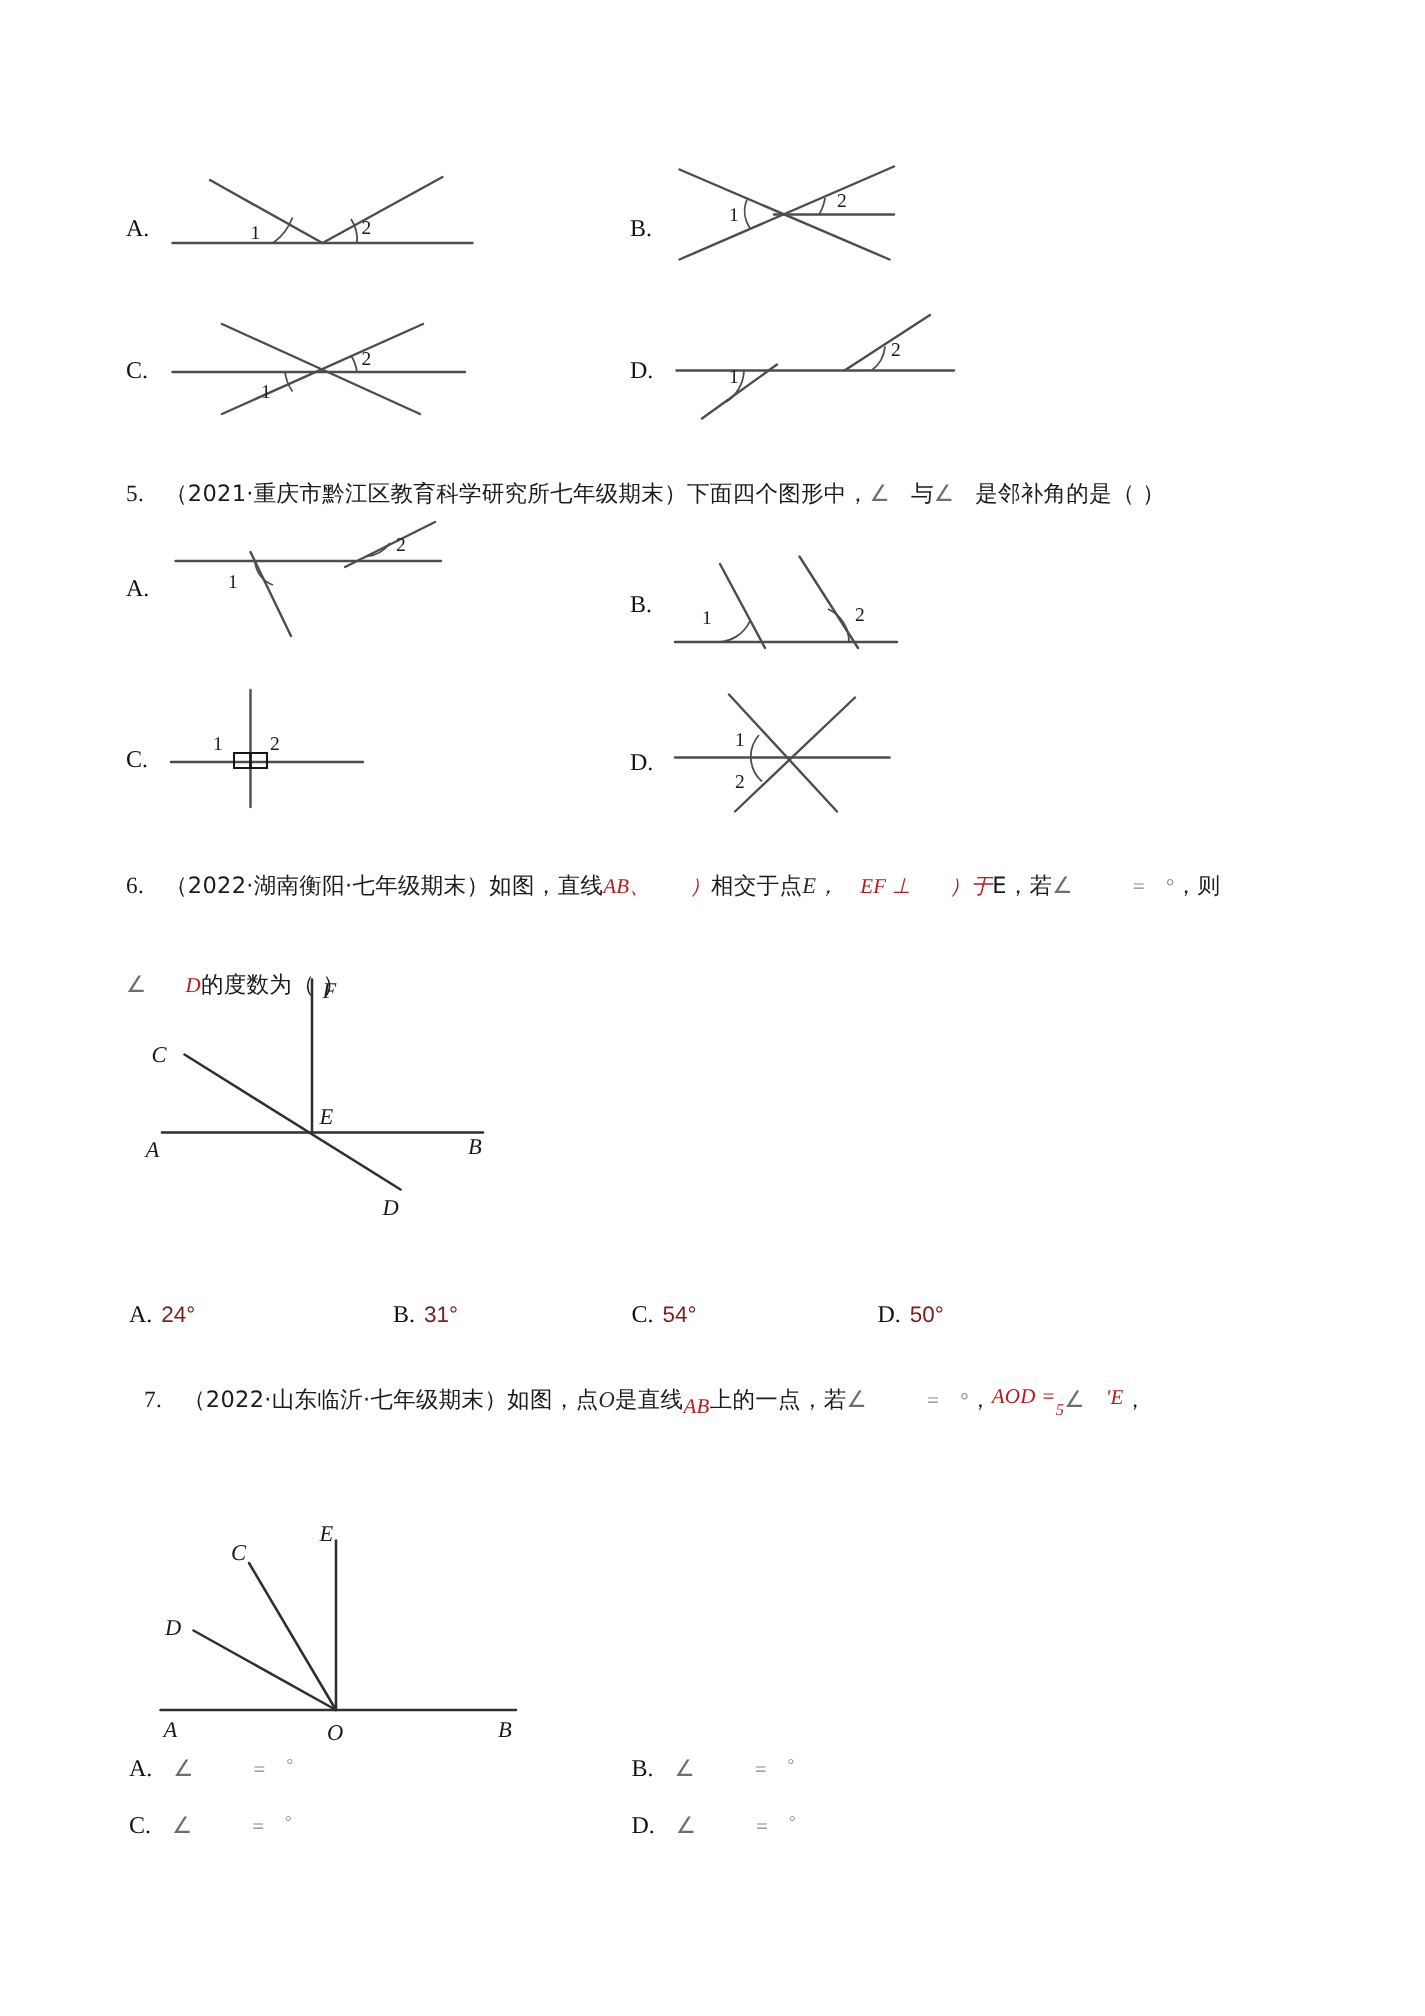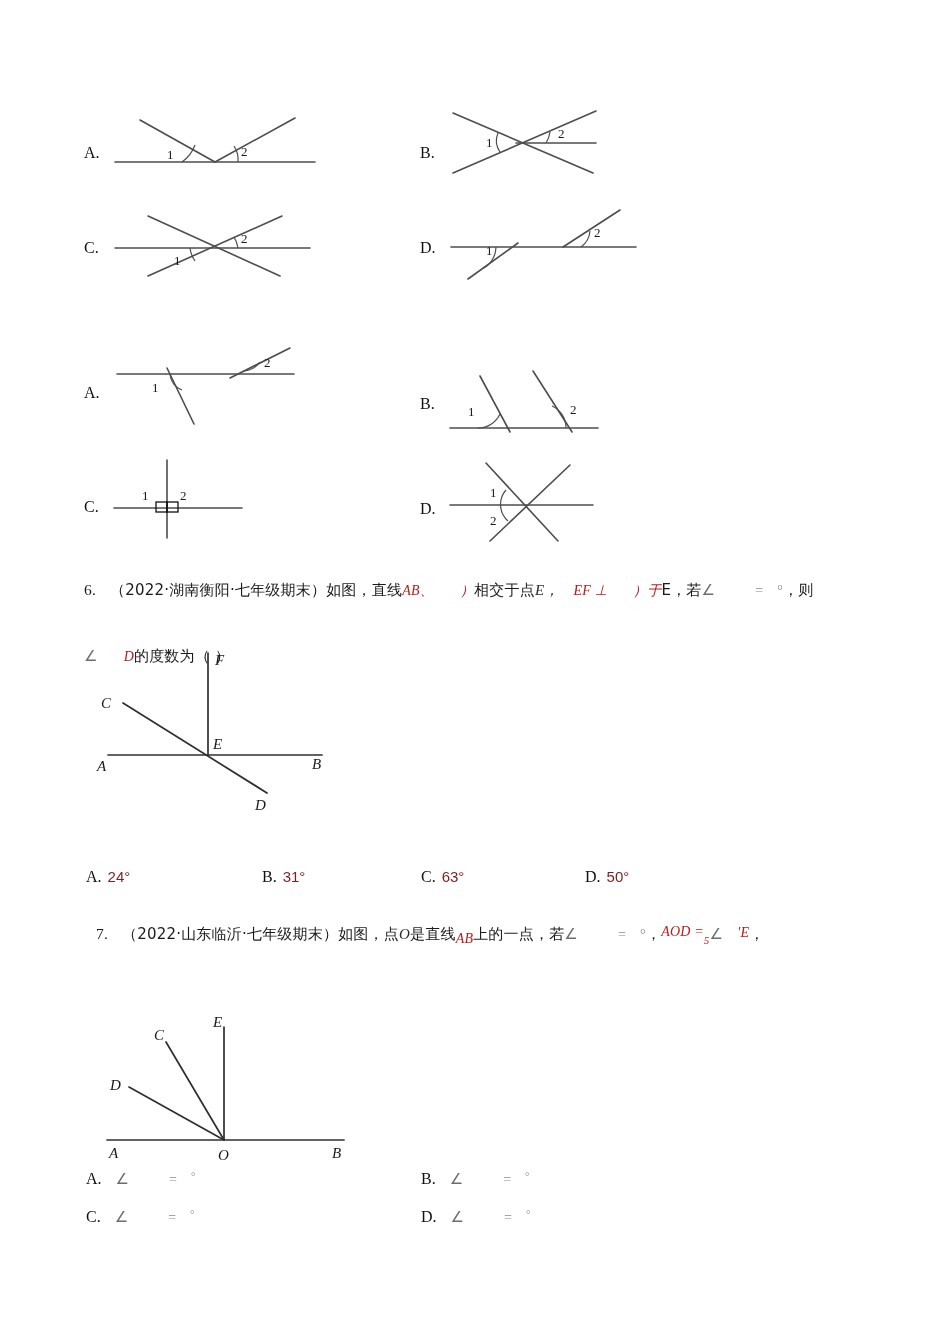--- a/index.html
+++ b/index.html
@@ -154,20 +154,23 @@
       <line class="stroke" x1="3" y1="42" x2="188" y2="42"></line>
       <line class="stroke" x1="20" y1="74" x2="70" y2="38"></line>
       <line class="stroke" x1="115" y1="42" x2="172" y2="5"></line>
       <path class="arc" d="M 36 63 A 26 26 0 0 0 48 42"></path>
       <path class="arc" d="M 133 42 A 22 22 0 0 0 142 26"></path>
       <text class="lblnum" x="38" y="50">1</text>
       <text class="lblnum" x="146" y="32">2</text>
     </svg>
   </div>
 
+  <div class="qtext" style="left:84px; top:312px;">
+    <span class="qnum">5.</span><span class="gap-sm"></span><span class="cn">（2021·重庆市黔江区教育科学研究所七年级期末）</span><span class="cn">下面四个图形中，</span><span class="ang">∠</span><span class="gap-sm"></span><span class="cn">与</span><span class="ang">∠</span><span class="gap-sm"></span><span class="cn">是邻补角的是（  ）</span>
+  </div>
 
   <div class="optlabel" style="left:84px; top:384px;">A.</div>
   <div class="fig" style="left:112px; top:348px;">
     <svg width="200" height="80" viewBox="0 0 200 80">
       <line class="stroke" x1="5" y1="26" x2="182" y2="26"></line>
       <line class="stroke" x1="55" y1="20" x2="82" y2="76"></line>
       <line class="stroke" x1="118" y1="30" x2="178" y2="0"></line>
       <path class="arc" d="M 58 26 A 18 18 0 0 0 70 42"></path>
       <path class="arc" d="M 132 23 A 22 22 0 0 0 148 14"></path>
       <text class="lblnum" x="40" y="44">1</text>
@@ -237,21 +240,21 @@
     </svg>
   </div>
 
   <div class="choice" style="left:86px; top:868px;">
     <span>A.</span><span class="val">24°</span>
   </div>
   <div class="choice" style="left:262px; top:868px;">
     <span>B.</span><span class="val">31°</span>
   </div>
   <div class="choice" style="left:421px; top:868px;">
-    <span>C.</span><span class="val">63°</span>
+    <span>C.</span><span class="val">54°</span>
   </div>
   <div class="choice" style="left:585px; top:868px;">
     <span>D.</span><span class="val">50°</span>
   </div>
 
   <div class="qtext" style="left:96px; top:915px;">
     <span class="qnum">7.</span><span class="gap-sm"></span><span class="cn">（2022·山东临沂·七年级期末）</span><span class="cn">如图，点</span><span class="mi-dark">O</span><span class="cn">是直线</span><span class="mi" style="vertical-align:-4px;">AB</span><span class="cn">上的一点，若</span><span class="ang">∠</span><span class="gap-lg"></span><span class="eq">=</span><span class="gap-sm"></span><span class="eq">°</span><span class="cn">，</span><span class="mi" style="vertical-align:3px;">AOD =</span><span class="mi" style="font-size:11px; vertical-align:-5px;">5</span><span class="ang">∠</span><span class="gap-sm"></span><span class="mi" style="vertical-align:2px;">'E</span><span class="cn">，</span>
   </div>
 
 

